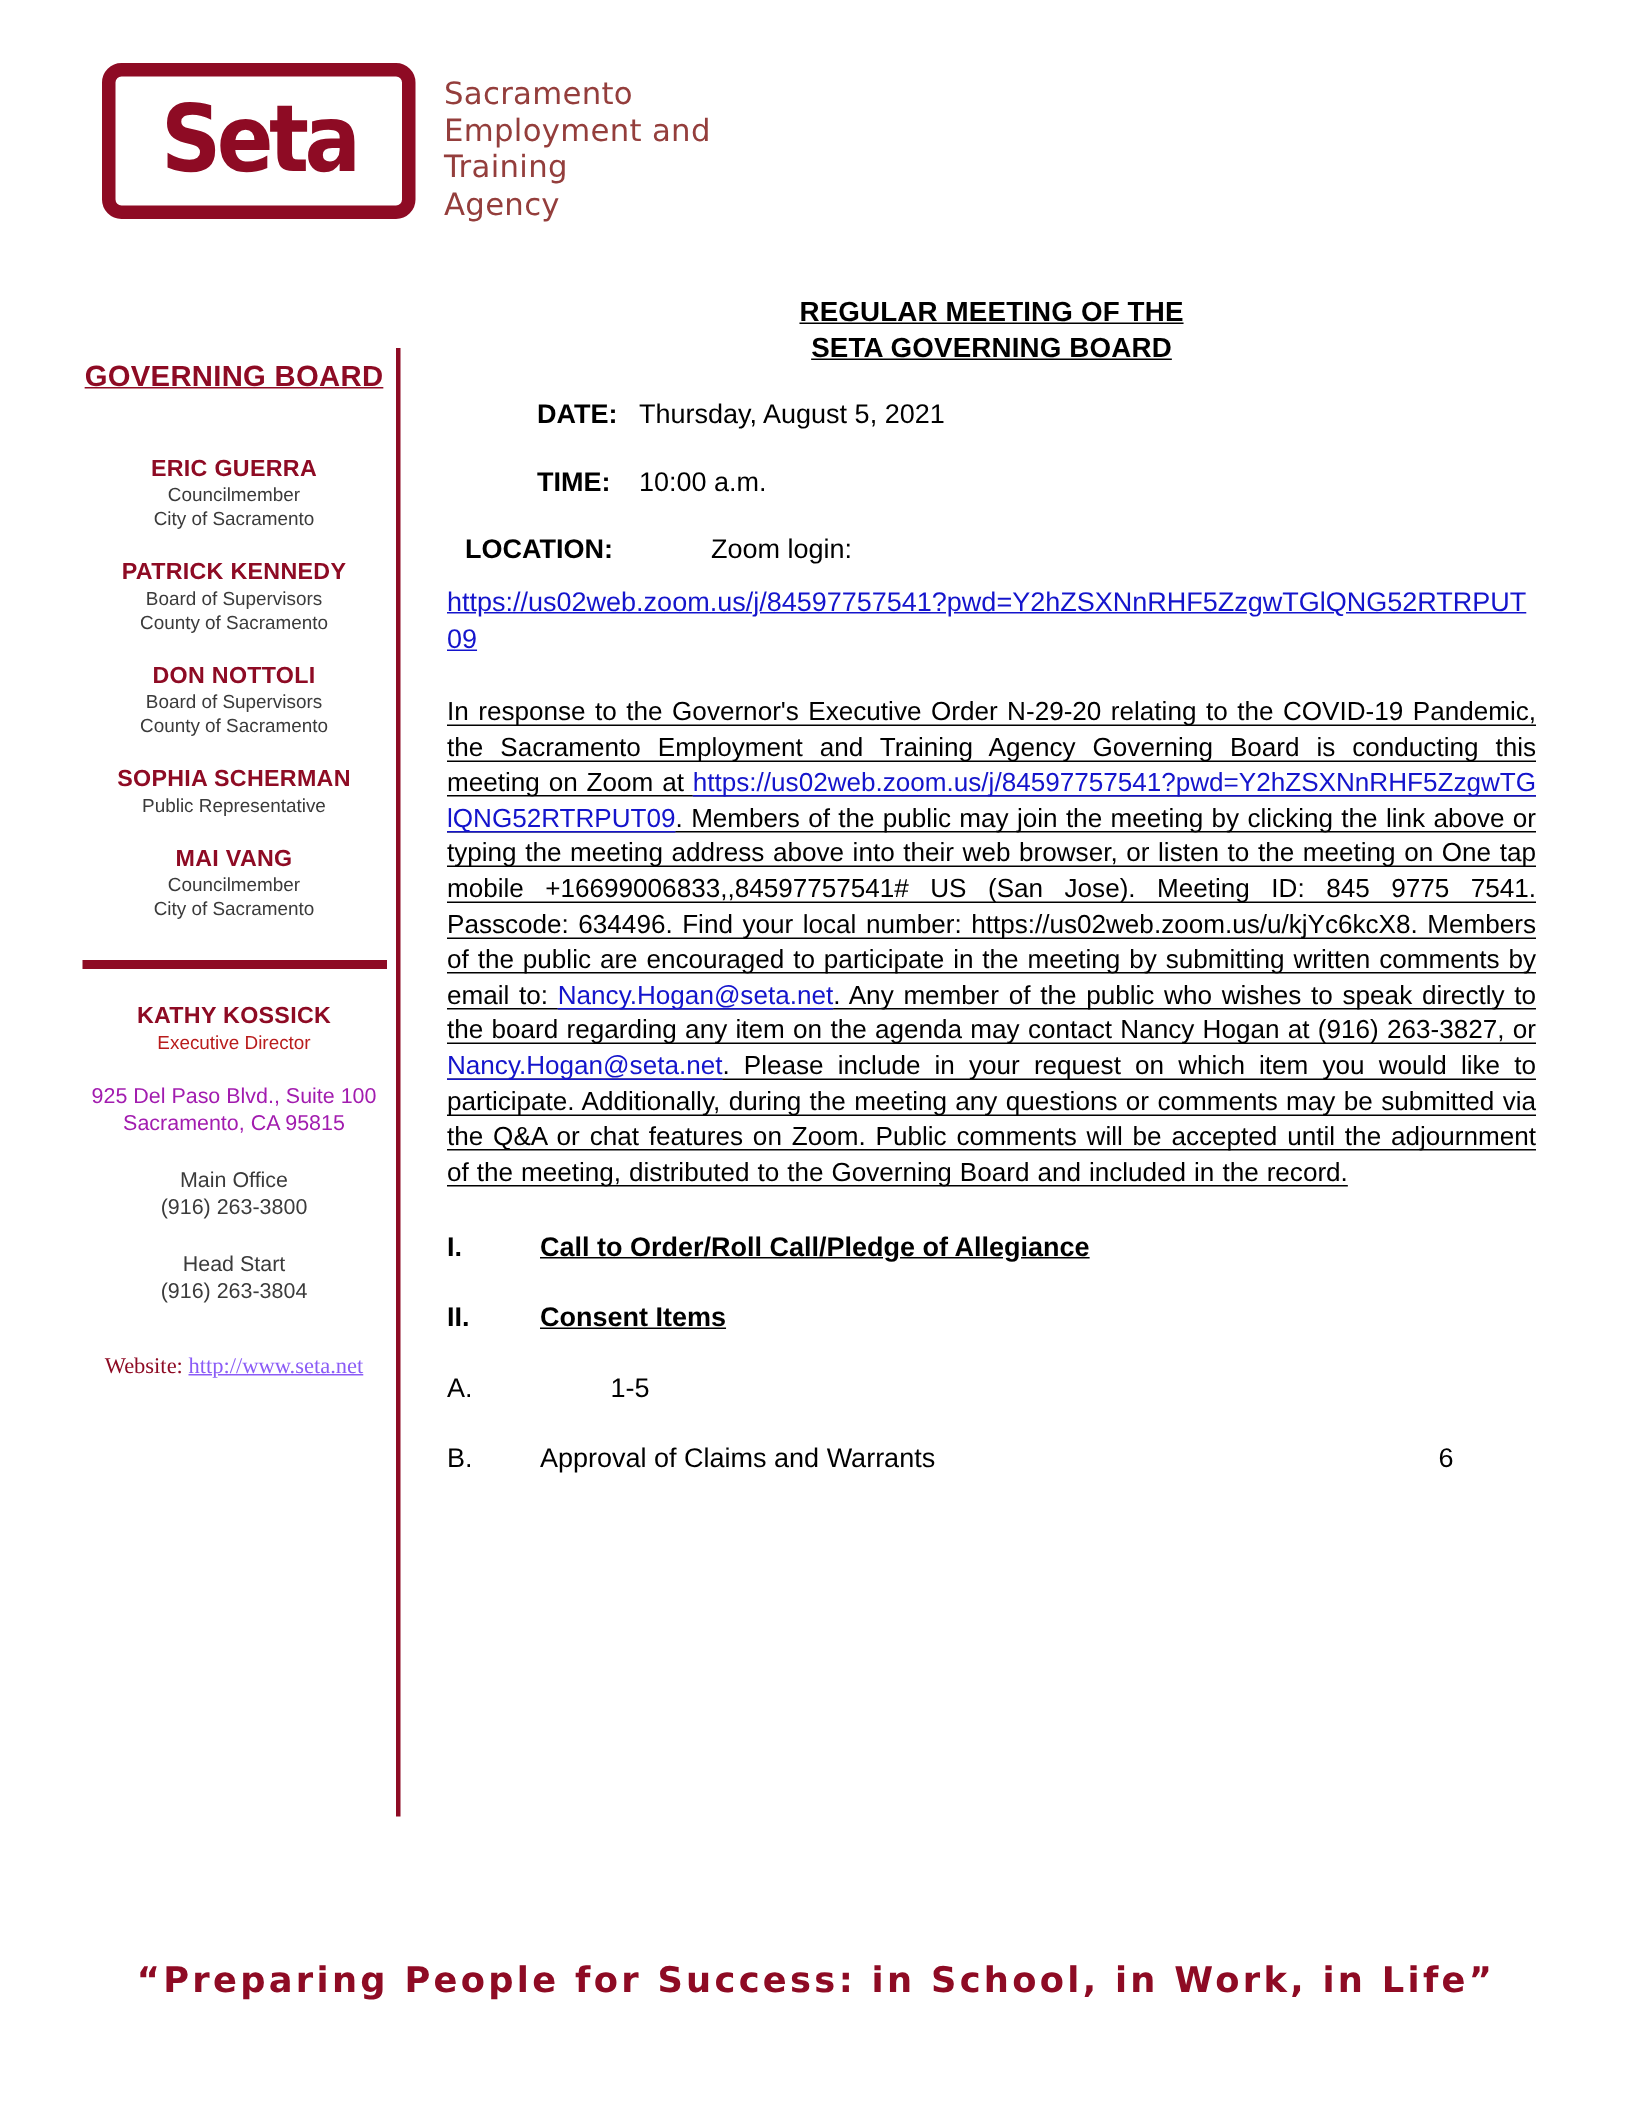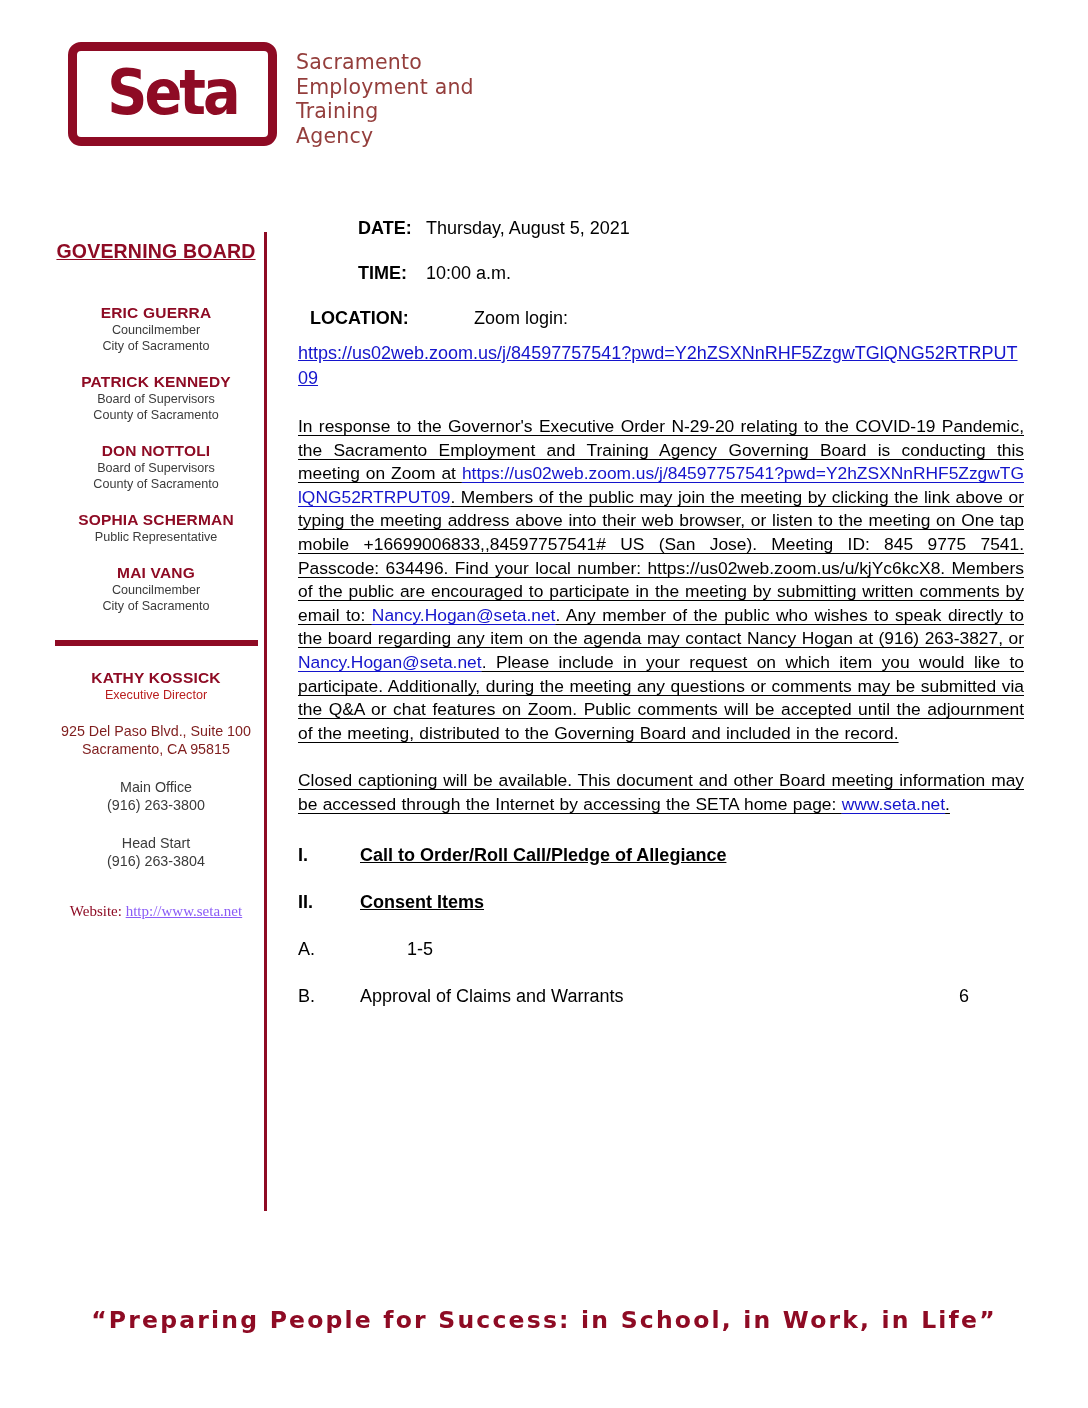--- a/index.html
+++ b/index.html
@@ -109,21 +109,21 @@
     letter-spacing: 0.2px;
   }
   .staff-role {
     font-size: 12.6px;
     color: #b91c1c;
     line-height: 17px;
   }
   .addr-block {
     margin-top: 18px;
     font-size: 14.3px;
-    color: #7f1d1d;
+    color: #a21caf;
     line-height: 18px;
   }
   .phone-block {
     margin-top: 20px;
     font-size: 14.3px;
     color: #3b3b3b;
     line-height: 18px;
   }
   .website-line {
     margin-top: 32px;
@@ -331,40 +331,43 @@
     <div class="phone-block">
       <div>Head Start</div>
       <div>(916) 263-3804</div>
     </div>
 
     <div class="website-line"><span>Website: </span><a href="#">http://www.seta.net</a></div>
   </div>
 
   <div class="main">
 
+    <div class="doc-title">
+      <span>REGULAR MEETING OF THE</span><br>
+      <span>SETA GOVERNING BOARD</span>
+    </div>
 
     <div class="meta">
       <div class="meta-row">
         <div class="meta-label">DATE:</div>
         <div class="meta-value">Thursday, August 5, 2021</div>
       </div>
       <div class="meta-row">
         <div class="meta-label">TIME:</div>
         <div class="meta-value">10:00 a.m.</div>
       </div>
       <div class="meta-row location">
         <div class="meta-label">LOCATION:</div>
         <div class="meta-value">Zoom login:</div>
       </div>
       <div class="loc-url"><a class="zoom-link" href="#">https://us02web.zoom.us/j/84597757541?pwd=Y2hZSXNnRHF5ZzgwTGlQNG52RTRPUT09</a></div>
     </div>
 
     <div class="para"><span>In response to the Governor's Executive Order N-29-20 relating to the COVID-19 Pandemic, the Sacramento Employment and Training Agency Governing Board is conducting this meeting on Zoom at </span><a class="link" href="#">https://us02web.zoom.us/j/84597757541?pwd=Y2hZSXNnRHF5ZzgwTGlQNG52RTRPUT09</a><span>. Members of the public may join the meeting by clicking the link above or typing the meeting address above into their web browser, or listen to the meeting on One tap mobile +16699006833,,84597757541# US (San Jose). Meeting ID: 845 9775 7541. Passcode: 634496.  Find your local number: https://us02web.zoom.us/u/kjYc6kcX8.  Members of the public are encouraged to participate in the meeting by submitting written comments by email to: </span><a class="link" href="#">Nancy.Hogan@seta.net</a><span>. Any member of the public who wishes to speak directly to the board regarding any item on the agenda may contact Nancy Hogan at (916) 263-3827, or </span><a class="link" href="#">Nancy.Hogan@seta.net</a><span>. Please include in your request on which item you would like to participate. Additionally, during the meeting any questions or comments may be submitted via the Q&amp;A or chat features on Zoom. Public comments will be accepted until the adjournment of the meeting, distributed to the Governing Board and included in the record.</span></div>
 
-    <div class="para no-justify-last"><span>Closed captioning will be available.  This document and other Board meeting information may be accessed through the Internet by accessing the SETA home page: </span><a class="link" href="#">www.seta.net</a><span>.</span></div>
 
 
 
     <div class="agenda-list">
 
       <div class="agenda-row">
         <div class="ag-num">I.</div>
         <div class="ag-text bold">Call to Order/Roll Call/Pledge of Allegiance</div>
         <div class="ag-page"></div>
       </div>

